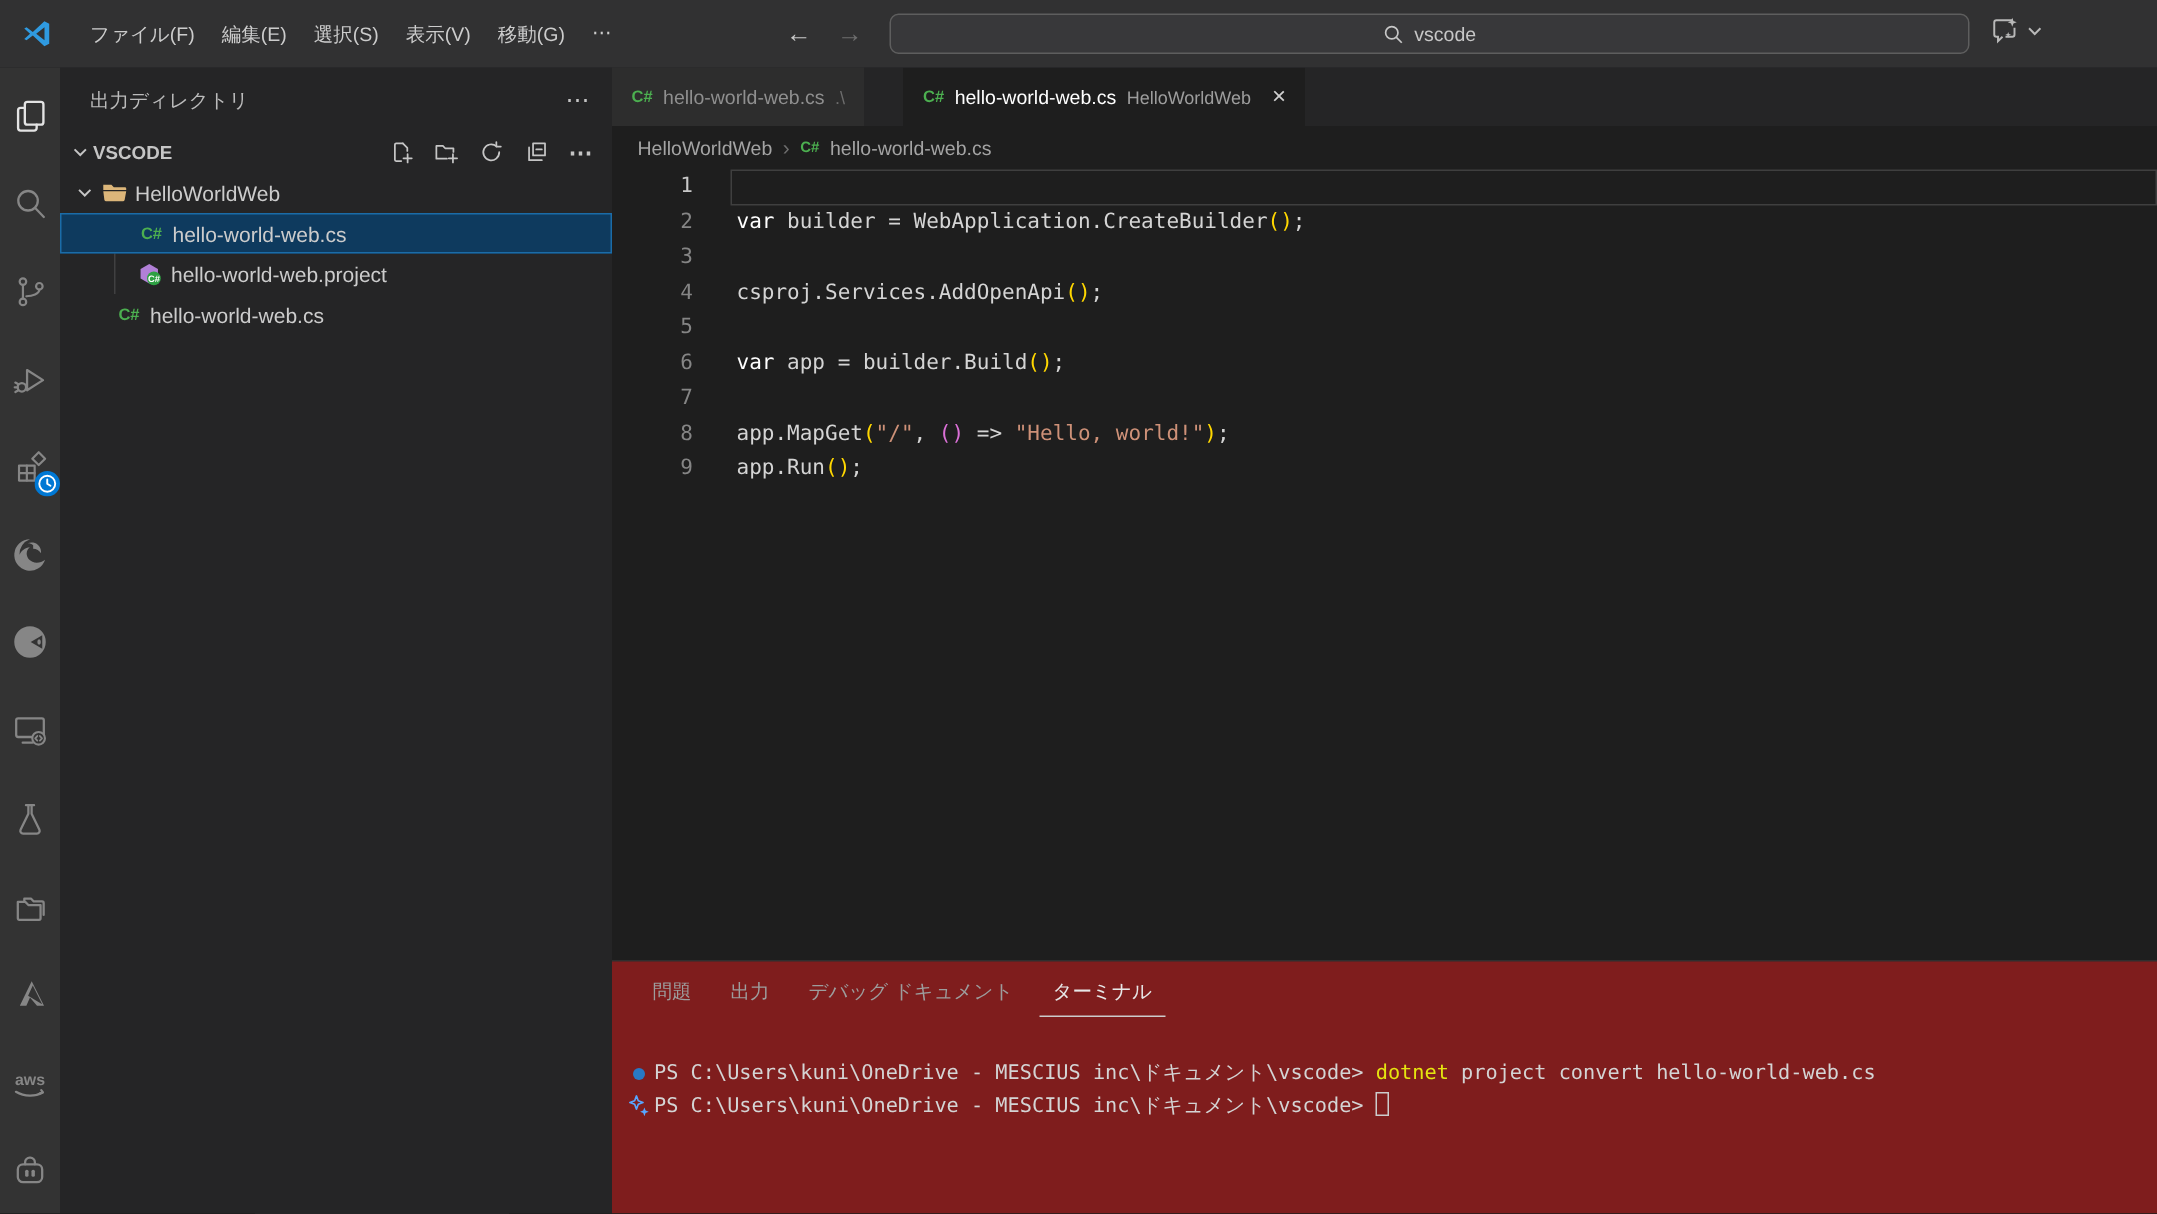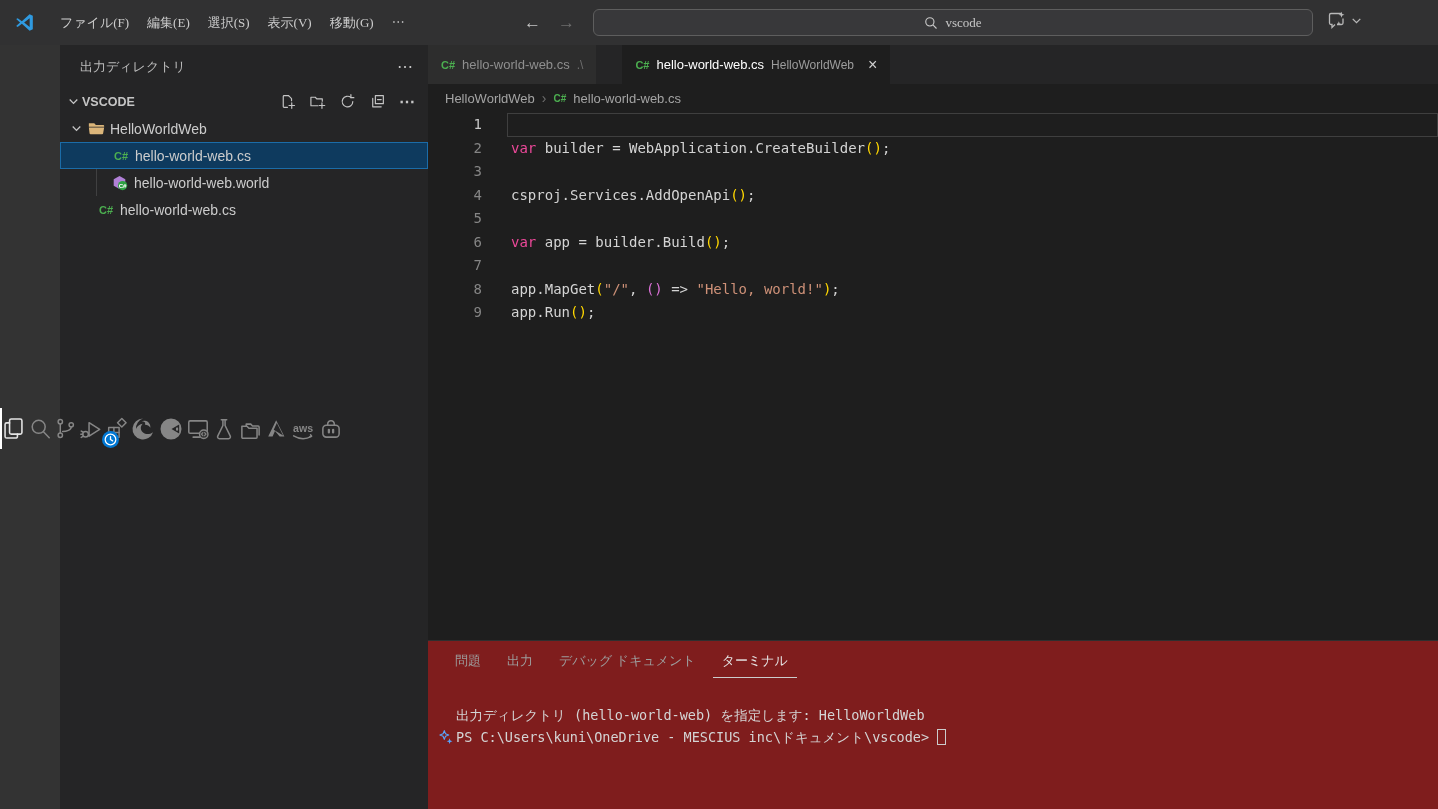--- a/index.html
+++ b/index.html
@@ -1,35 +1,35 @@
 <!DOCTYPE html>
 <html><head>
 <meta charset="utf-8">
 <style>
   * { margin:0; padding:0; box-sizing:border-box; }
   html,body { width:1438px; height:809px; overflow:hidden; background:#1e1e1e;
     font-family:"Liberation Sans", sans-serif; -webkit-font-smoothing:antialiased; }
 
   
-  .titlebar { position:relative; height:45px; background:#313132; display:flex; align-items:center;font-family:Liberation Serif, serif; }
+  .titlebar { position:relative; height:45px; background:#313132; display:flex; align-items:center; }
   .vscode-logo { margin:0 16px 0 14px; display:flex; }
   .menu-item { color:#cccccc; font-size:13px; padding:5px 9px; border-radius:5px; cursor:default; }
   .nav-arrow { position:absolute; top:0; height:45px; display:flex; align-items:center; font-size:17px; }
   .nav-back { left:524px; color:#c7c7c7; }
   .nav-fwd { left:558px; color:#6e6e6e; }
   .command-center { position:absolute; left:593px; top:9px; width:720px; height:27px;
      background:#38383a; border:1px solid #5e5e5e; border-radius:6px;
      display:flex; align-items:center; justify-content:center; gap:7px;
      color:#c7c7c7; font-size:13px; }
   .layout-button { position:absolute; left:1324px; top:8px; display:flex; align-items:center; gap:2px; color:#b8b8b8; }
 
   
   .main { display:flex; height:764px; }
 
-  .activitybar { width:60px; background:#333333; display:flex; flex-direction:row; align-items:center; padding-top:3px; flex-shrink:0; }
+  .activitybar { width:40px; background:#333333; display:flex; flex-direction:column; align-items:center; padding-top:3px; flex-shrink:0; }
   .ab-item { position:relative; width:60px; height:59px; display:flex; align-items:center; justify-content:center; color:#868686; }
   .ab-item.active { color:#e3e3e3; }
   .ab-item.active::before { content:""; position:absolute; left:0; top:9px; bottom:9px; width:2px; background:#ffffff; }
   .ab-badge { position:absolute; right:10px; bottom:10px; width:17px; height:17px; }
 
   
   .sidebar { width:368px; background:#252526; color:#cccccc; flex-shrink:0; display:flex; flex-direction:column; }
   .sidebar-header { height:43px; display:flex; align-items:center; padding:0 14px 0 20px; font-size:13px; color:#bbbbbb; }
   .sidebar-header .spacer { flex:1; }
   .more-dots { color:#c5c5c5; font-size:16px; letter-spacing:1px; }
@@ -61,21 +61,21 @@
   .bc-sep { color:#6e6e6e; font-size:14px; }
   .breadcrumb .csharp-ic { width:auto; font-size:10px; }
 
   
   .code { flex:1; background:#1e1e1e; font-family:"DejaVu Sans Mono", monospace; font-size:14px; overflow:hidden; padding-top:1px; }
   .code-line { display:flex; height:23.5px; line-height:23.5px; }
   .gutter-num { width:54px; text-align:right; color:#858585; flex-shrink:0; }
   .code-line.current .gutter-num { color:#c8c8c8; }
   .line-content { margin-left:25px; padding-left:4px; flex:1; white-space:pre; color:#d4d4d4; }
   .code-line.current .line-content { outline:1px solid #3f3f3f; outline-offset:-1px; }
-  .tk-kw { color:#ec4899; } .tk-fg { color:#d4d4d4; } .tk-b1 { color:#ffd700; }
+  .tk-kw { color:#ffffff; } .tk-fg { color:#d4d4d4; } .tk-b1 { color:#ffd700; }
   .tk-b2 { color:#da70d6; } .tk-str { color:#ce9178; }
 
   
   .panel { height:169px; border-top:1px solid #2f2f2f; background:#7f1d1d; flex-shrink:0; display:flex; flex-direction:column; }
   .panel-tabs { height:42px; display:flex; align-items:center; padding-left:18px; gap:8px; flex-shrink:0; }
   .panel-tab { font-size:13px; color:#9d9d9d; padding:5px 9px 7px 9px; border-bottom:1px solid transparent; }
   .panel-tab.active { color:#e7e7e7; border-bottom-color:#cccccc; }
   .terminal { font-family:"DejaVu Sans Mono", monospace; font-size:13.5px; color:#cccccc; padding:22px 0 0 8px; line-height:21.5px; }
   .term-line { display:flex; align-items:center; }
   .term-deco { width:20px; flex-shrink:0; display:flex; align-items:center; justify-content:center; }
@@ -307,21 +307,21 @@
           <span class="file-label">hello-world-web.cs</span>
         </div>
         <div class="tree-row" style="padding-left: 50px;">
           <span class="csproj-ic">
             <svg width="16" height="16" viewBox="0 0 16 16">
               <path fill="#b180d7" d="M7.5 1l5.8 3.3v6.4L7.5 14 1.7 10.7V4.3z"></path>
               <circle cx="10.6" cy="10.6" r="4.6" fill="#2ea043"></circle>
               <text x="10.6" y="13" font-size="6.2" fill="#ffffff" text-anchor="middle" font-family="sans-serif" font-weight="bold">C#</text>
             </svg>
           </span>
-          <span class="file-label">hello-world-web.world</span>
+          <span class="file-label">hello-world-web.project</span>
         </div>
         <div class="tree-row" style="padding-left: 36px;">
           <span class="csharp-ic">C#</span>
           <span class="file-label">hello-world-web.cs</span>
         </div>
       </div>
   </div>
 
   <div class="editor-group">
     <div class="tabbar" id="tabbar">
@@ -383,22 +383,24 @@
       </div>
     <div class="panel">
       <div class="panel-tabs" id="panel-tabs">
           <span class="panel-tab">問題</span>
           <span class="panel-tab">出力</span>
           <span class="panel-tab">デバッグ ドキュメント</span>
           <span class="panel-tab active">ターミナル</span>
         </div>
       <div class="terminal" id="terminal">
           <div class="term-line">
-            <span class="term-deco"></span>
-            <span class="term-text"><span class="tk-fg">出力ディレクトリ (hello-world-web) を指定します: HelloWorldWeb</span></span>
+            <span class="term-deco">
+              <span class="deco-circle"></span>
+            </span>
+            <span class="term-text"><span class="tk-fg">PS C:\Users\kuni\OneDrive - MESCIUS inc\ドキュメント\vscode&gt; </span><span class="tk-yellow">dotnet</span><span class="tk-fg"> project convert hello-world-web.cs</span></span>
           </div>
           <div class="term-line">
             <span class="term-deco">
               <svg width="16" height="16" viewBox="0 0 16 16">
                 <path d="M6.3 1.6l1.2 3.2 3.2 1.2-3.2 1.2-1.2 3.2-1.2-3.2L1.9 6l3.2-1.2z" fill="none" stroke="#58a6ff" stroke-width="1.1" stroke-linejoin="round"></path>
                 <path d="M11.6 9.3l.8 2.1 2.1.8-2.1.8-.8 2.1-.8-2.1-2.1-.8 2.1-.8z" fill="#58a6ff"></path>
               </svg>
             </span>
             <span class="term-text"><span class="tk-fg">PS C:\Users\kuni\OneDrive - MESCIUS inc\ドキュメント\vscode&gt; </span><span class="term-cursor"></span></span>
           </div>

